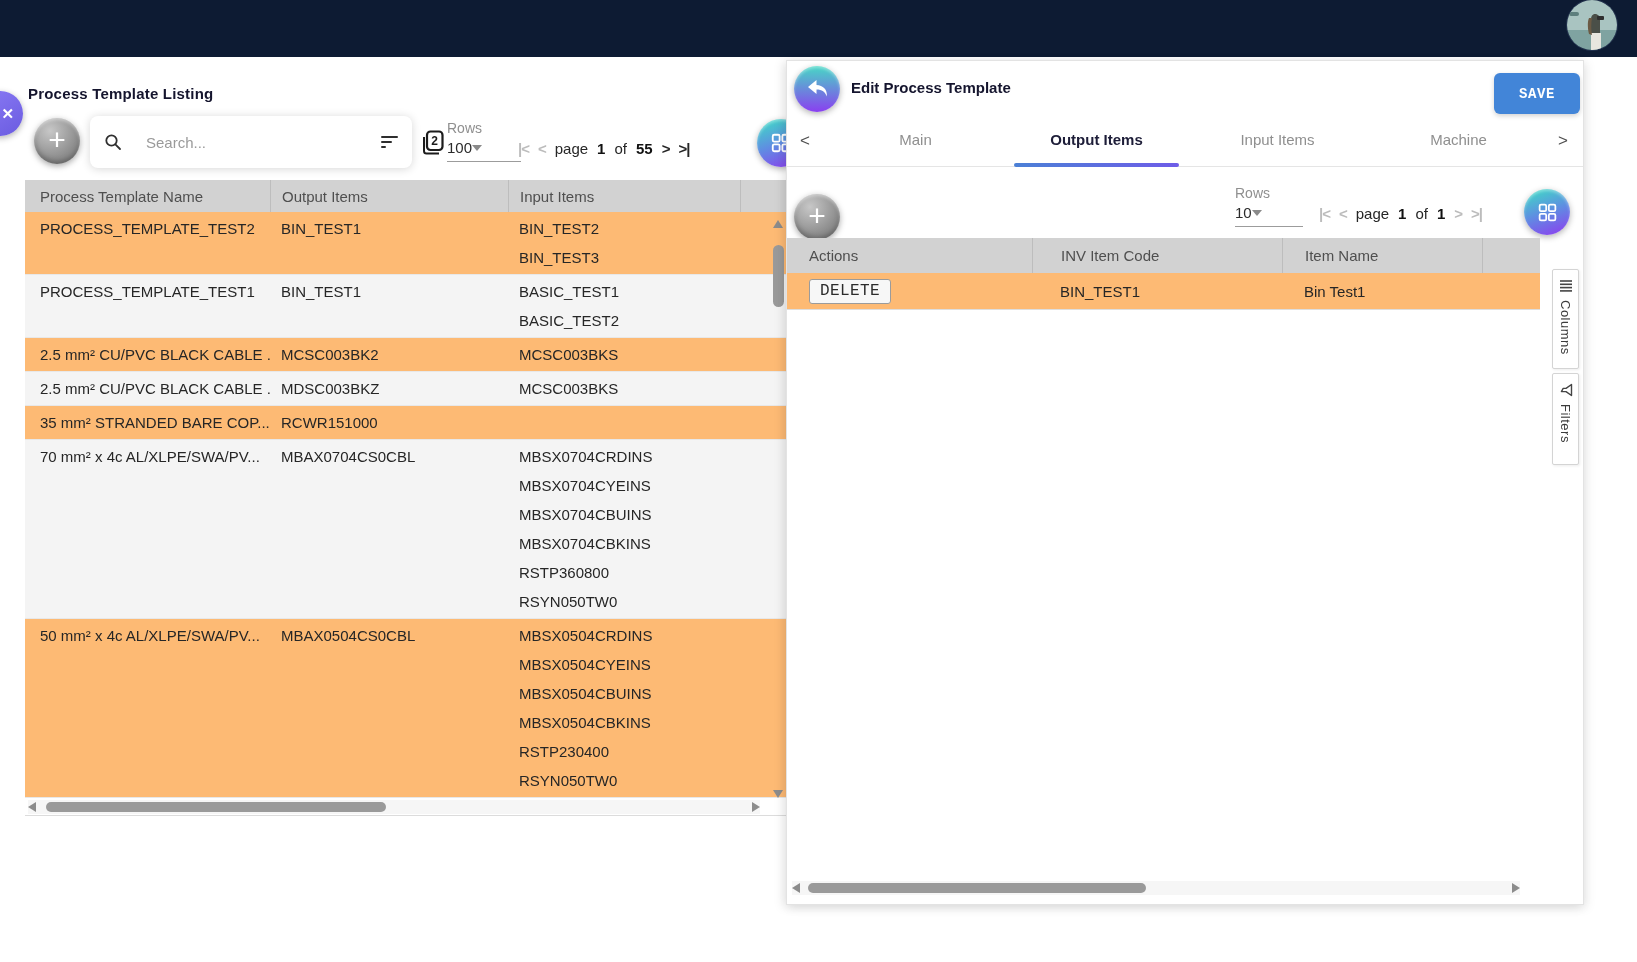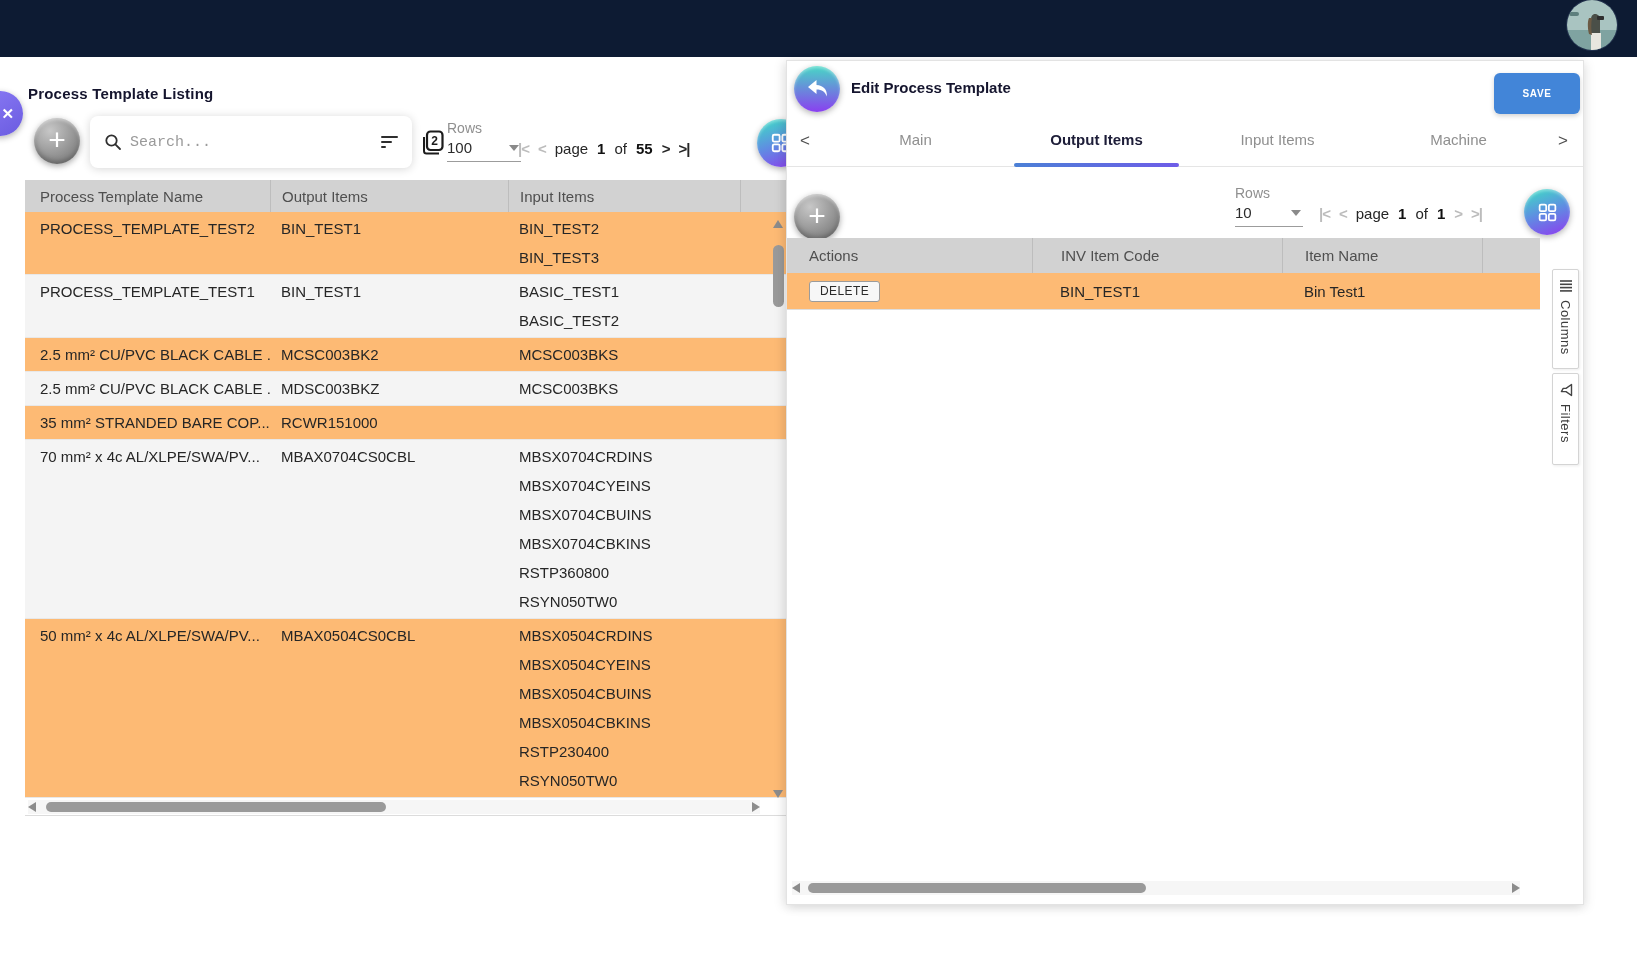--- a/index.html
+++ b/index.html
@@ -22,30 +22,30 @@
   .fab-gray { background:radial-gradient(circle at 35% 28%, #c7c7c7, #909090 60%, #787878);
     box-shadow:0 2px 6px rgba(0,0,0,.35), inset 0 2px 3px rgba(255,255,255,.45), inset 0 -3px 5px rgba(0,0,0,.25); }
   .fab-gray span { color:#fff; font-size:30px; line-height:28px; font-weight:400; margin-top:-3px; }
   .fab-grad { background:linear-gradient(160deg,#3fd9c6 5%, #5f8de2 50%, #8b41ef 95%);
     box-shadow:0 2px 6px rgba(0,0,0,.3), inset 0 2px 3px rgba(255,255,255,.35); }
   
   .lp-title { position:absolute; left:28px; top:85px; font-size:15px; font-weight:700; color:#15152e; letter-spacing:.2px;text-align:right; }
   .lp-add  { position:absolute; left:34px; top:118px; width:46px; height:46px; }
   .lp-search { position:absolute; left:90px; top:116px; width:322px; height:52px; background:#fff;
     border-radius:8px; box-shadow:0 1px 10px rgba(0,0,0,.16); display:flex; align-items:center; padding:0 14px; }
-  .lp-search input { border:none; outline:none; flex:1; font-size:15px; color:#14532d; margin-left:8px;
-    font-family:Liberation Mono, monospace; background:transparent; }
+  .lp-search input { border:none; outline:none; flex:1; font-size:15px; color:#14532d; margin-left:24px;
+    font-family:Liberation Sans, sans-serif; background:transparent; }
   .lp-search input::placeholder { color:#9a9a9a; }
   .flist { display:flex; flex-direction:column; gap:3px; align-items:flex-start; cursor:pointer; }
   .flist i { display:block; height:2px; background:#2e2e2e; border-radius:1px; }
   .flist i:nth-child(1){width:17px;} .flist i:nth-child(2){width:11px;} .flist i:nth-child(3){width:5px;}
   .pages-ic { position:absolute; left:418px; top:128px; width:30px; height:30px; cursor:pointer; }
   .rows-group { position:absolute; width:74px; }
   .rows-group .rl { font-size:14px; color:#8f8f8f; }
-  .rows-group .rv-row { display:flex; align-items:center; justify-content:space-between;
+  .rows-group .rv-row { display:flex; align-items:center; 
     border-bottom:1px solid #9c9c9c; padding:3px 2px 5px 0; cursor:pointer; }
   .rows-group .rv { font-size:15px; color:#2b2b2b; }
   .caret { width:0; height:0; border-left:5px solid transparent; border-right:5px solid transparent;
     border-top:6px solid #8a8a8a; }
   .pager { position:absolute; display:flex; align-items:center; gap:9px; font-size:15px; color:#262626; height:30px; }
   .pager .chev { font-weight:700; letter-spacing:-1px; cursor:pointer; }
   .pager .dis { color:#bcbcbc; }
   .pager .en  { color:#262626; }
   .pager .num { font-weight:700; color:#111; }
   .lp-grid { position:absolute; left:757px; top:119px; width:48px; height:48px; }
@@ -84,44 +84,44 @@
   .stab { position:absolute; background:#fff; border:1px solid #d4d4d4; border-radius:2px;
     box-shadow:1px 1px 3px rgba(0,0,0,.08); display:flex; flex-direction:column; align-items:center;
     gap:7px; padding-top:9px; cursor:pointer; }
   .stab .vlabel { writing-mode:vertical-rl; font-size:13px; color:#3c3c3c; letter-spacing:.5px; }
   
   .rp { position:absolute; left:786px; top:60px; width:798px; height:845px; background:#fff;
     border:1px solid #e3e3e3; box-shadow:-3px 2px 10px rgba(0,0,0,.10), 3px 3px 10px rgba(0,0,0,.08); overflow:hidden; }
   .rp-back { position:absolute; left:7px; top:5px; width:46px; height:46px; }
   .rp-title { position:absolute; left:64px; top:18px; font-size:15px; font-weight:700; color:#15152e; }
   .rp-save { position:absolute; left:707px; top:12px; width:86px; height:41px; background:#4285d8;
-    border:none; border-radius:6px; color:#fff; font-size:10px; font-weight:700; letter-spacing:.6px;
-    font-family:Liberation Sans, sans-serif; cursor:pointer; box-shadow:0 2px 5px rgba(0,0,0,.18); }
+    border:none; border-radius:6px; color:#fff; font-size:14px; font-weight:700; letter-spacing:.6px;
+    font-family:Liberation Mono, monospace; cursor:pointer; box-shadow:0 2px 5px rgba(0,0,0,.18); }
   .rp-tabs { position:absolute; left:0; top:55px; width:798px; height:51px; border-bottom:1px solid #e5e5e5; }
   .tabchev { position:absolute; top:12px; font-size:17px; color:#4f4f4f; cursor:pointer; width:24px;
     text-align:center; background:#fff; z-index:2; line-height:26px; }
   .tabchev.left { left:6px; } .tabchev.right { right:10px; }
   .rtabs-row { position:absolute; left:38px; top:0; width:726px; height:51px; display:flex; overflow:hidden; }
   .rtab { position:relative; width:181px; flex:0 0 181px; text-align:center; line-height:47px;
     font-size:15px; color:#8f8f8f; cursor:pointer; white-space:nowrap; }
   .rtab.active { color:#1d1d38; font-weight:700; }
   .tab-underline { position:absolute; left:8px; right:8px; bottom:0; height:4px;
     background:linear-gradient(90deg,#4b80d6,#6e5ce8); border-radius:2px; }
   .rp-add { position:absolute; left:7px; top:133px; width:46px; height:46px; }
   .rp-grid { position:absolute; left:737px; top:128px; width:46px; height:46px; }
   .rp-table { position:absolute; left:0; top:177px; width:753px; }
   .rp-table .thead { height:35px; }
   .rc1 { width:245px; padding-left:22px; }
   .rc2 { width:250px; padding-left:28px; }
   .rc3 { width:200px; padding-left:22px; }
   .rc4 { flex:1; }
   .rp-table .trow { height:37px; align-items:center; border-bottom:1px solid #dedede; }
-  .del-btn { margin-left:22px; padding:2px 10px 3px; font-size:12px; letter-spacing:.4px; color:#2b2b2b;
+  .del-btn { margin-left:22px; padding:2px 10px 3px; font-size:16px; letter-spacing:.4px; color:#2b2b2b;
     background:#f7f7f7; border:1px solid #9b9b9b; border-radius:3px; cursor:pointer;
-    font-family:Liberation Sans, sans-serif; }
+    font-family:Liberation Mono, monospace; }
   .rp-hscroll { left:5px; top:820px; width:728px; }
   .rp-hscroll .hthumb { left:16px; width:338px; }
   .icon-svg { display:block; }
 </style>
 </head>
 <body>
 
 <div id="app">
 
   <div class="navbar">

